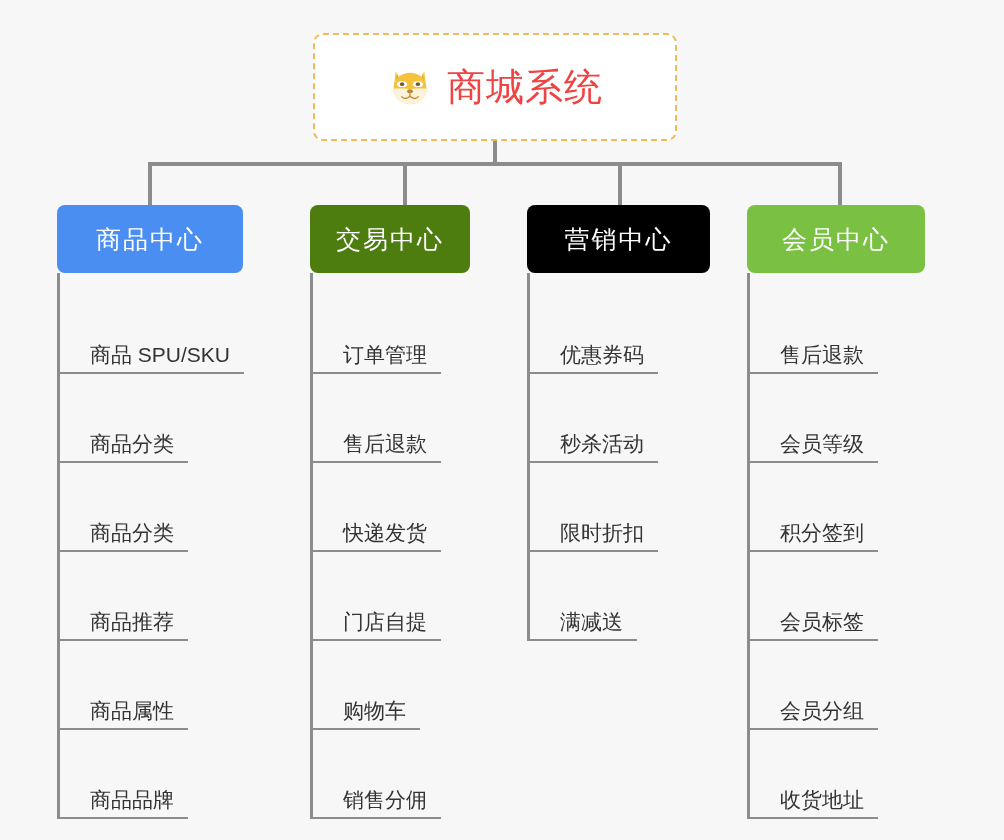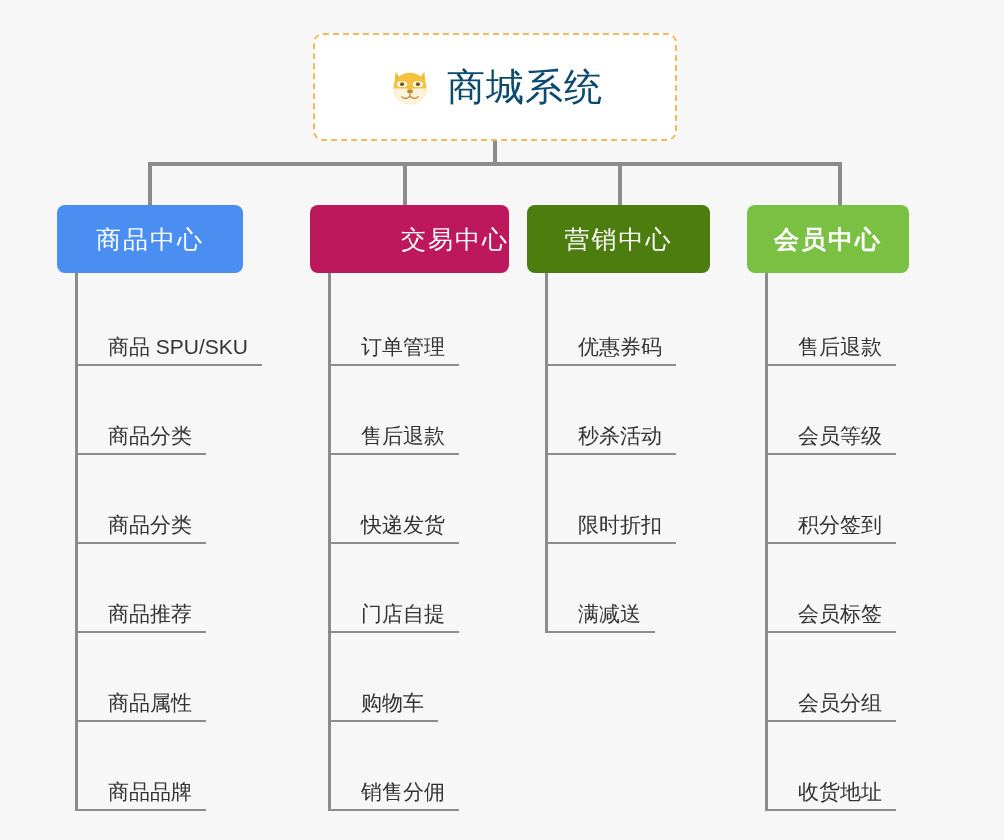--- a/index.html
+++ b/index.html
@@ -84,23 +84,22 @@
     display: flex;
     align-items: center;
     justify-content: center;
     color: #ffffff;
     font-size: 25px;
     letter-spacing: 2px;
     white-space: nowrap;
   }
   .branch-items {
     position: relative;
-    margin-left: 18px;
     border-left: 3px solid #8c8c8c;
-    padding-top: 4px;
+    padding-top: 12px;
   }
   .leaf {
     position: relative;
     height: 89px;
     box-sizing: border-box;
     display: flex;
     align-items: flex-end;
   }
   .leaf-label {
     display: inline-block;
@@ -128,21 +127,21 @@
       <ellipse cx="32" cy="26" rx="11" ry="9" fill="#f5c33b"></ellipse>
       <ellipse cx="21" cy="28" rx="7" ry="4" fill="#ffffff"></ellipse>
       <ellipse cx="43" cy="28" rx="7" ry="4" fill="#ffffff"></ellipse>
       <ellipse cx="21" cy="28" rx="3" ry="2.6" fill="#7a5a22"></ellipse>
       <ellipse cx="43" cy="28" rx="3" ry="2.6" fill="#7a5a22"></ellipse>
       <ellipse cx="32" cy="38" rx="4" ry="3" fill="#b98a34"></ellipse>
       <path d="M32 41 L32 45" stroke="#b98a34" stroke-width="1.8" fill="none"></path>
       <path d="M32 45 q-7 6 -12 0" stroke="#b98a34" stroke-width="1.8" fill="none"></path>
       <path d="M32 45 q7 6 12 0" stroke="#b98a34" stroke-width="1.8" fill="none"></path>
     </svg>
-    <span class="root-title" style="color: #0c4a6e;">商城系统</span>
+    <span class="root-title" style="color: #ef4444;">商城系统</span>
   </div>
 
   <div class="conn conn-v-root"></div>
   <div class="conn conn-h-main"></div>
   <div class="conn conn-drop" style="left:148px;"></div>
   <div class="conn conn-drop" style="left:403px;"></div>
   <div class="conn conn-drop" style="left:618px;"></div>
   <div class="conn conn-drop" style="left:838px;"></div>
 
   <div class="branch" style="left:57px;width:190px;">
@@ -165,21 +164,21 @@
       <div class="leaf">
           <span class="leaf-label">商品属性</span>
         </div>
       <div class="leaf">
           <span class="leaf-label">商品品牌</span>
         </div>
     </div>
   </div>
 
   <div class="branch" style="left:310px;width:186px;">
-    <div class="branch-head" style="width: 199px; background: #be185d; justify-content: flex-end;">
+    <div class="branch-head" style="width: 160px; background: #4d7c0f;">
       <span>交易中心</span>
     </div>
     <div class="branch-items">
       <div class="leaf">
           <span class="leaf-label">订单管理</span>
         </div>
       <div class="leaf">
           <span class="leaf-label">售后退款</span>
         </div>
       <div class="leaf">
@@ -191,41 +190,41 @@
       <div class="leaf">
           <span class="leaf-label">购物车</span>
         </div>
       <div class="leaf">
           <span class="leaf-label">销售分佣</span>
         </div>
     </div>
   </div>
 
   <div class="branch" style="left:527px;width:186px;">
-    <div class="branch-head" style="width: 183px; background: #4d7c0f;">
+    <div class="branch-head" style="width: 183px; background: #000000;">
       <span>营销中心</span>
     </div>
     <div class="branch-items">
       <div class="leaf">
           <span class="leaf-label">优惠券码</span>
         </div>
       <div class="leaf">
           <span class="leaf-label">秒杀活动</span>
         </div>
       <div class="leaf">
           <span class="leaf-label">限时折扣</span>
         </div>
       <div class="leaf">
           <span class="leaf-label">满减送</span>
         </div>
     </div>
   </div>
 
   <div class="branch" style="left:747px;width:186px;">
-    <div class="branch-head" style="width: 162px; background: rgb(122, 193, 67); font-weight: bold;">
+    <div class="branch-head" style="width: 178px; background: rgb(122, 193, 67);">
       <span>会员中心</span>
     </div>
     <div class="branch-items">
       <div class="leaf">
           <span class="leaf-label">售后退款</span>
         </div>
       <div class="leaf">
           <span class="leaf-label">会员等级</span>
         </div>
       <div class="leaf">

